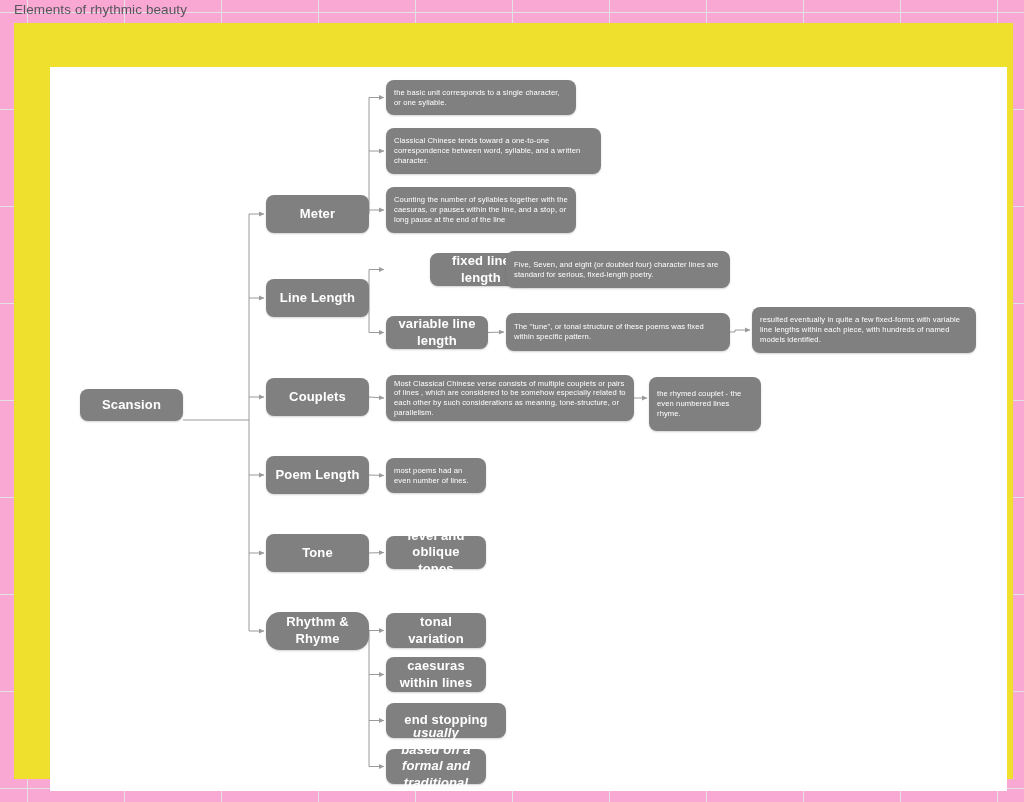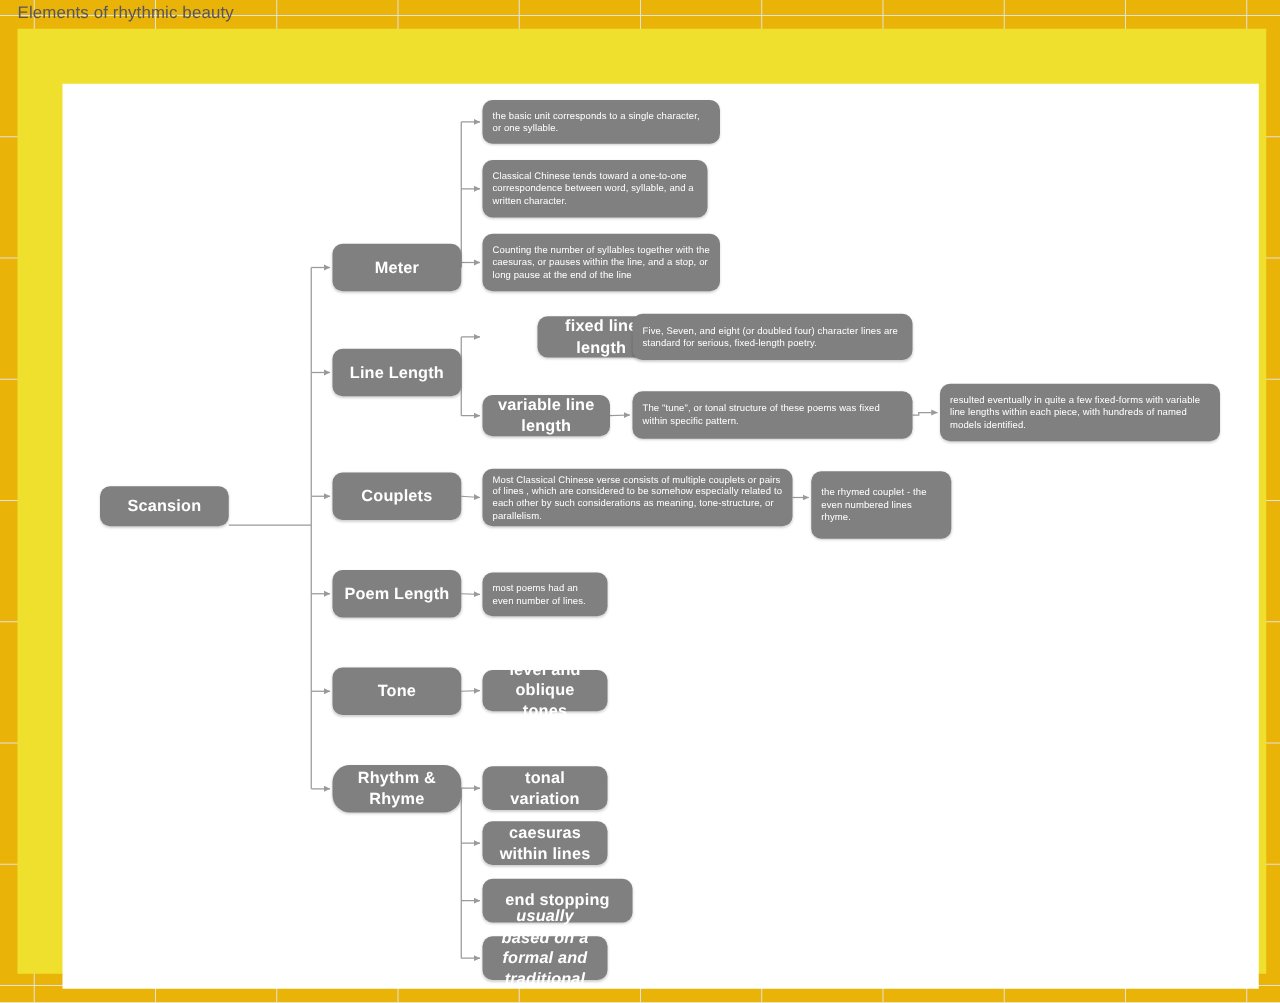--- a/index.html
+++ b/index.html
@@ -6,21 +6,21 @@
     margin: 0;
     padding: 0;
     background: #f0f0f0;
     font-family: "Liberation Sans", sans-serif;
   }
   #screen {
     position: relative;
     width: 1024px;
     height: 802px;
     overflow: hidden;
-    background: #eab308;
+    background: #f9a8d4;
   }
   
   #grid {
     position: absolute;
     left: 0; top: 0;
     width: 1024px; height: 802px;
     background-image:
       linear-gradient(to right, #e2e2e2 1px, transparent 1px),
       linear-gradient(to bottom, #e2e2e2 1px, transparent 1px);
     background-size: 97px 97px;
@@ -148,21 +148,21 @@
       <div id="nodes">
           <div class="node center" style="left: 30px; top: 322px; width: 103px; height: 32px;">
             <span class="lbl">Scansion</span>
           </div>
           <div class="node center" style="left: 216px; top: 128px; width: 103px; height: 38px;">
             <span class="lbl">Meter</span>
           </div>
           <div class="node leftal desc" style="left: 336px; top: 13px; width: 190px; height: 35px;">
             <span class="lbl">the basic unit corresponds to a single character, or one syllable.</span>
           </div>
-          <div class="node leftal desc" style="left: 336px; top: 61px; width: 180px; height: 46px;">
+          <div class="node leftal desc" style="left: 336px; top: 61px; width: 215px; height: 46px;">
             <span class="lbl">Classical Chinese tends toward a one-to-one correspondence between word, syllable, and a written character.</span>
           </div>
           <div class="node leftal desc" style="left: 336px; top: 120px; width: 190px; height: 46px;">
             <span class="lbl">Counting the number of syllables together with the caesuras, or pauses within the line, and a stop, or long pause at the end of the line</span>
           </div>
           <div class="node center" style="left: 216px; top: 212px; width: 103px; height: 38px;">
             <span class="lbl">Line Length</span>
           </div>
           <div class="node center" style="left: 336px; top: 186px; width: 102px; height: 33px; margin-left: 44px;">
             <span class="lbl">fixed line length</span>

